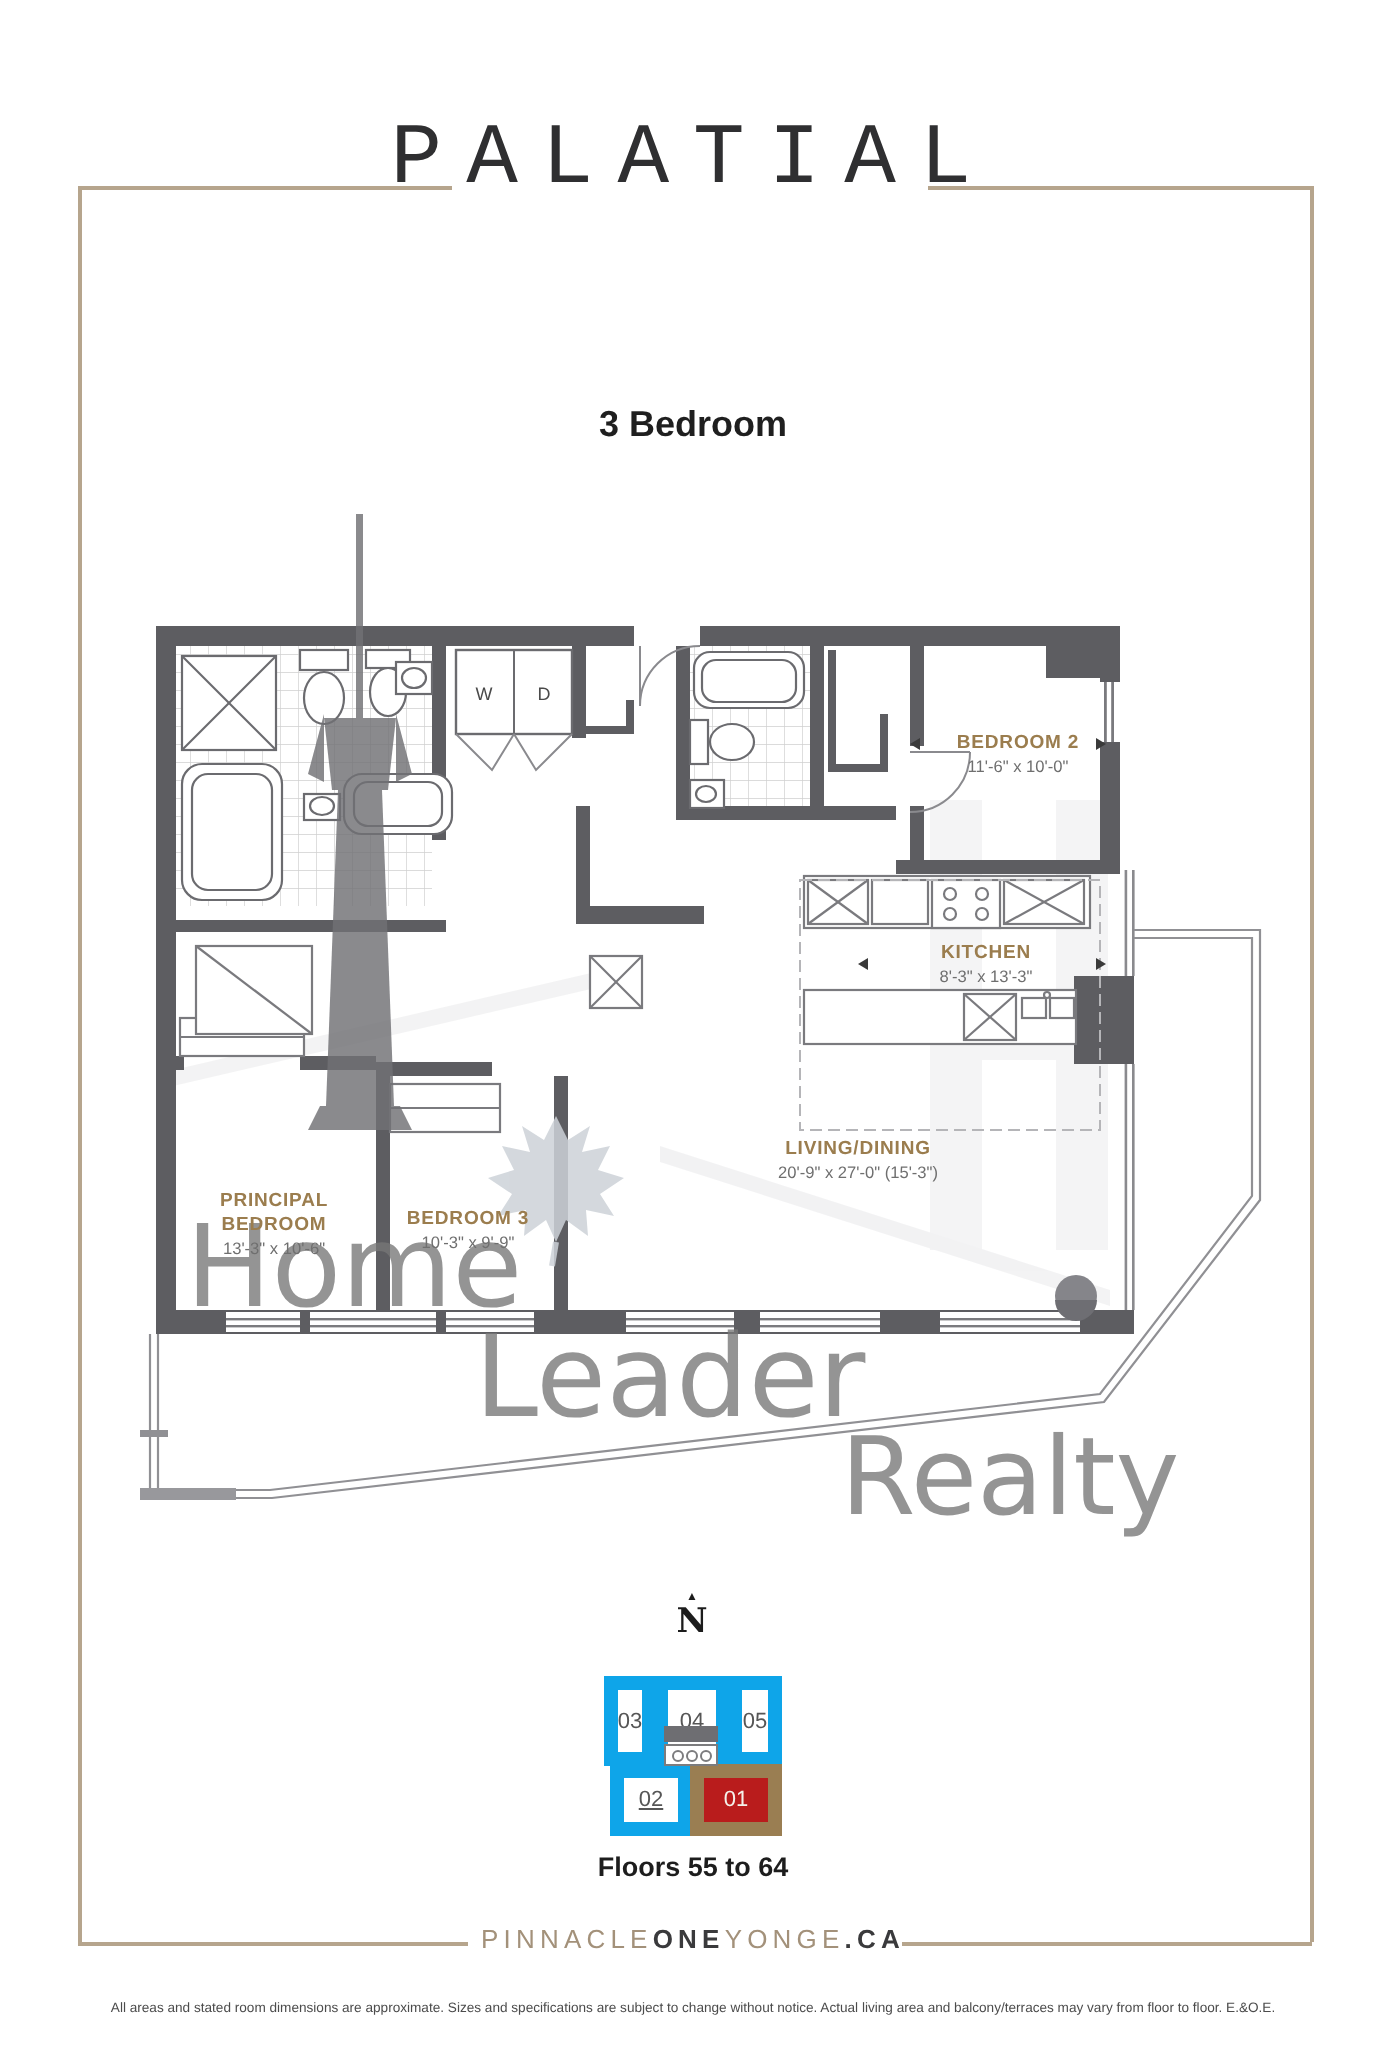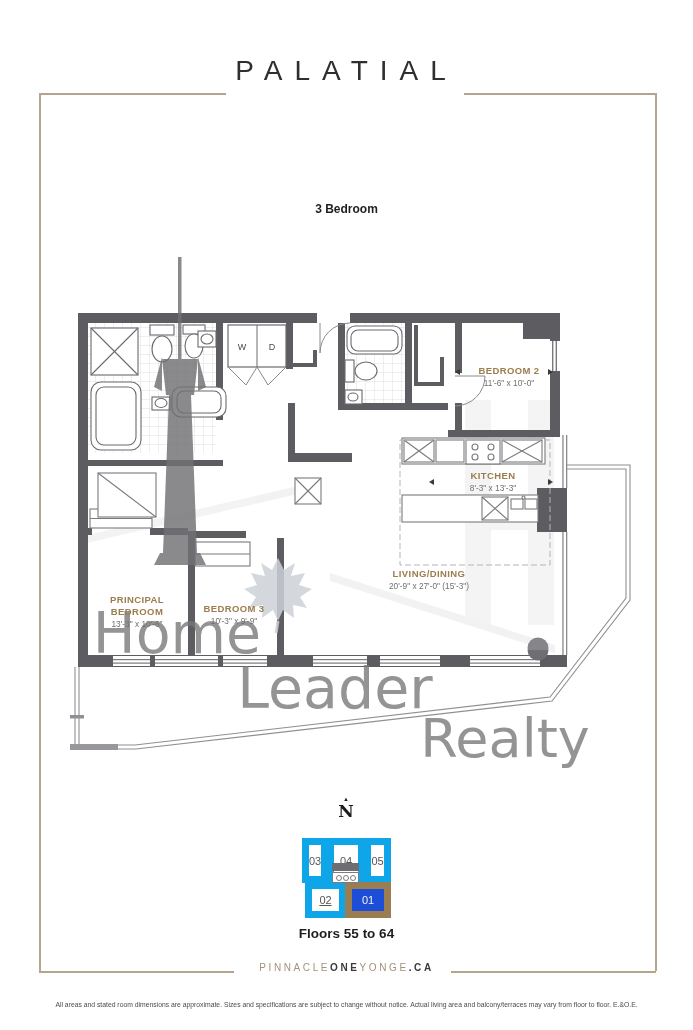--- a/index.html
+++ b/index.html
@@ -3,49 +3,49 @@
 <meta charset="utf-8">
 <style>
   html,body{margin:0;padding:0;background:#fff;}
   .page{position:relative;width:693px;height:1030px;background:#ffffff;overflow:hidden;
         font-family:"Liberation Sans",sans-serif;color:#2e2e30;}
   .abs{position:absolute;}
   .ctr{left:0;width:693px;text-align:center;}
   
   .frame-line{position:absolute;background:#b6a58d;}
   
-  .brand{top:55px;font-size:28px;letter-spacing:12px;font-weight:400;color:#2f2f31;}
+  .brand{top:55px;font-size:43px;letter-spacing:12px;font-weight:400;color:#2f2f31;font-family:Liberation Mono, monospace;}
   .brand-sub{top:100px;font-size:10.5px;letter-spacing:4.5px;color:#3c3c3e;}
   .res-title{top:166px;font-family:"DejaVu Serif",serif;font-weight:bold;font-size:22px;
              letter-spacing:1px;color:#96784c;}
-  .res-type{top:202px;font-size:12px;font-weight:bold;color:#1f1f1f;}
+  .res-type{top:202px;font-size:18px;font-weight:bold;color:#1f1f1f;}
   .res-area{top:220px;font-size:12.5px;color:#2c2c2c;}
   .res-balc{top:236px;font-size:12.5px;color:#2c2c2c;}
   
   .plan{left:50px;top:255px;}
   .room-label{font-family:"Liberation Sans",sans-serif;font-weight:bold;font-size:9.5px;
               letter-spacing:.4px;fill:#9b7d4e;text-anchor:middle;}
   .room-dim{font-family:"Liberation Sans",sans-serif;font-size:8.3px;fill:#6f6f6f;text-anchor:middle;}
   .wd-label{font-family:"Liberation Sans",sans-serif;font-size:9px;fill:#4a4a4a;text-anchor:middle;}
   .wm-text{font-family:"DejaVu Sans",sans-serif;fill:#777777;opacity:.78;text-anchor:middle;}
   
   .north{left:331px;top:796px;width:30px;text-align:center;line-height:1;}
   .north .hat{font-size:6px;color:#1c1c1c;display:block;margin-bottom:1px;}
   .north .nletter{font-family:"DejaVu Serif",serif;font-weight:bold;font-size:17px;color:#1c1c1c;}
   .keyplan{left:302px;top:838px;width:89px;height:81px;}
   .kcell{position:absolute;border:7px solid #0ea5e9;box-sizing:border-box;background:#fff;
          display:flex;align-items:center;justify-content:center;font-size:11px;color:#565656;}
-  .kcell.gold{background:#1d4ed8;border-color:#9a7e52;color:#f5f1ea;}
+  .kcell.gold{background:#b91c1c;border-color:#9a7e52;color:#f5f1ea;}
   .kcore-dark{position:absolute;background:#6e6e72;}
   .kcore-box{position:absolute;border:1px solid #7c7c7e;background:#fff;display:flex;
              align-items:center;justify-content:space-around;padding:0 2px;box-sizing:border-box;}
   .kcore-box i{width:4px;height:4px;border:1px solid #7c7c7e;border-radius:50%;display:block;}
   .floors{top:926px;font-size:13.5px;font-weight:bold;color:#1d1d1d;}
   
-  .website{top:962px;font-size:10px;letter-spacing:2.6px;}
+  .website{top:962px;font-size:13px;letter-spacing:2.6px;}
   .website .gold{color:#a3917a;}
   .website .dark{color:#3a3a3c;font-weight:bold;}
   .disclaimer{top:1001px;font-size:6.8px;color:#4c4c4c;}
 </style>
 </head>
 <body>
 
 <div class="page">
 
   <div class="frame-line" style="left:39px;top:93px;width:187px;height:1.5px;"></div>

